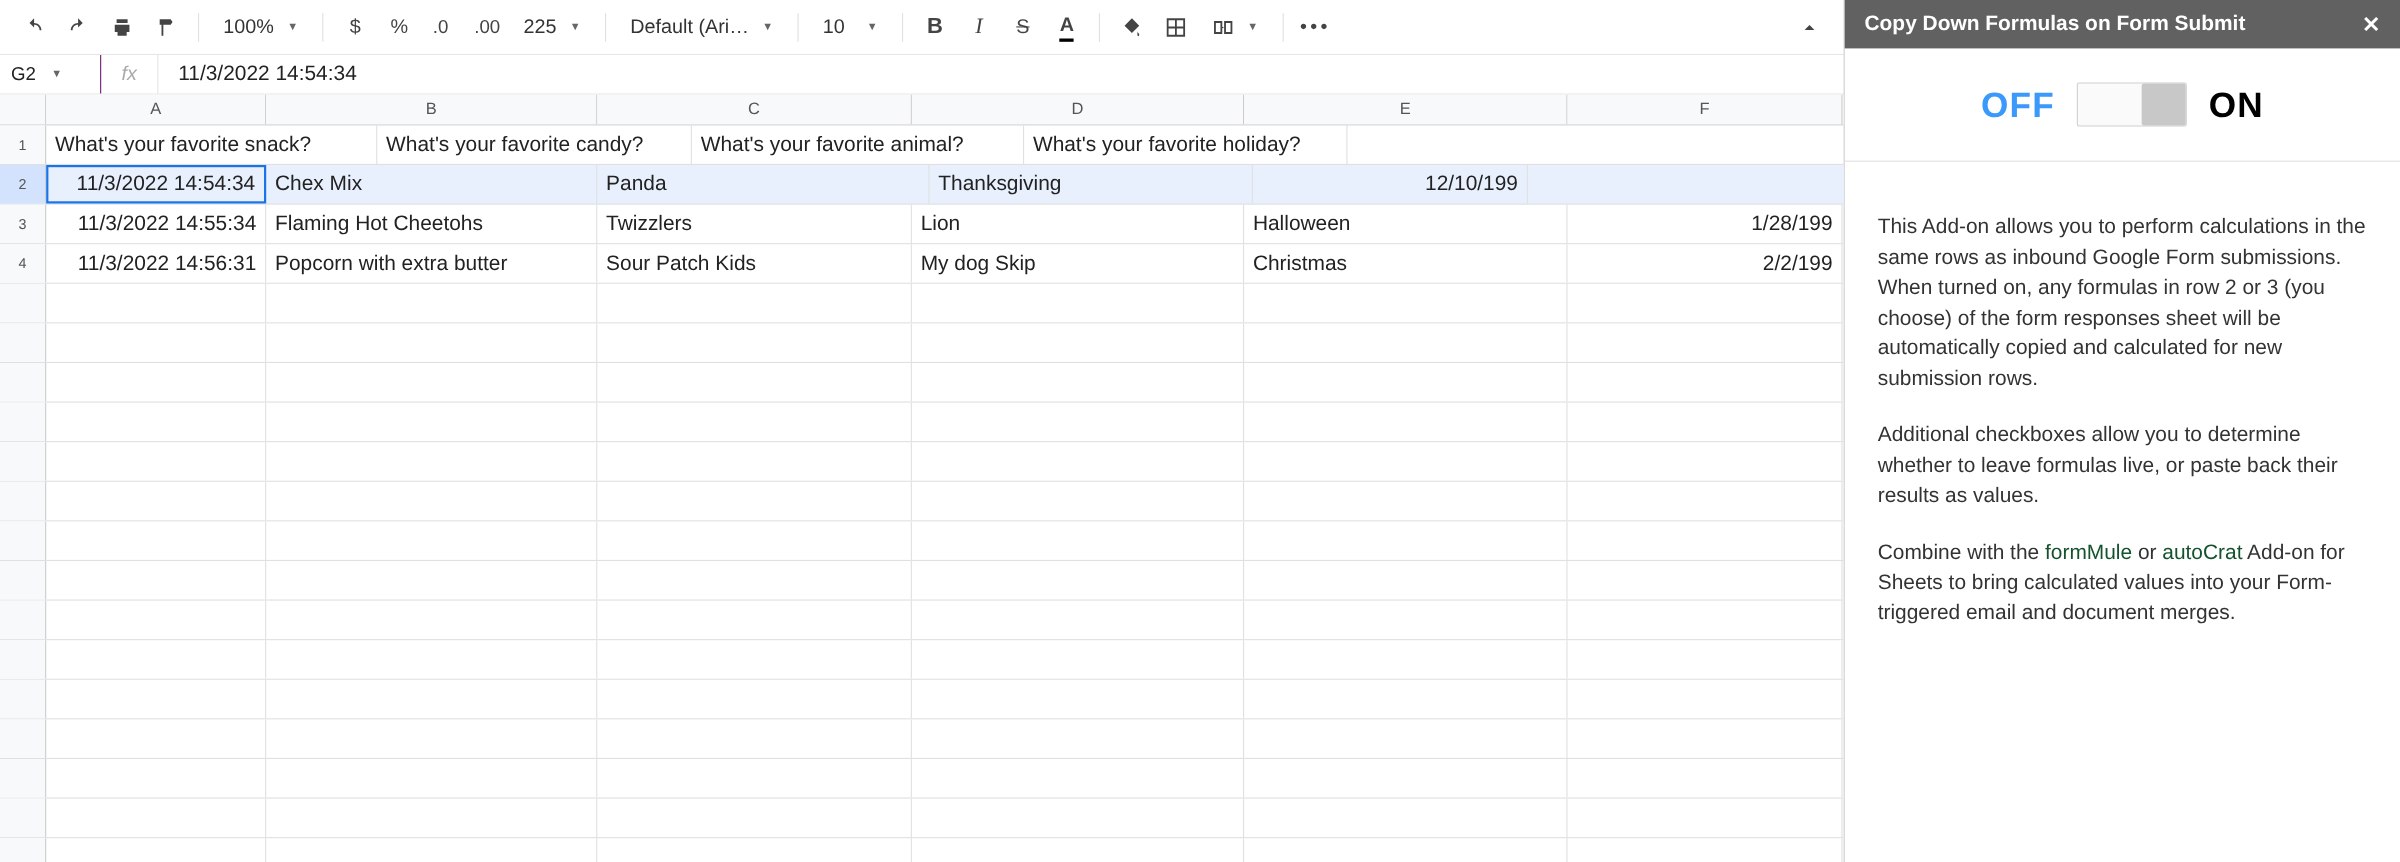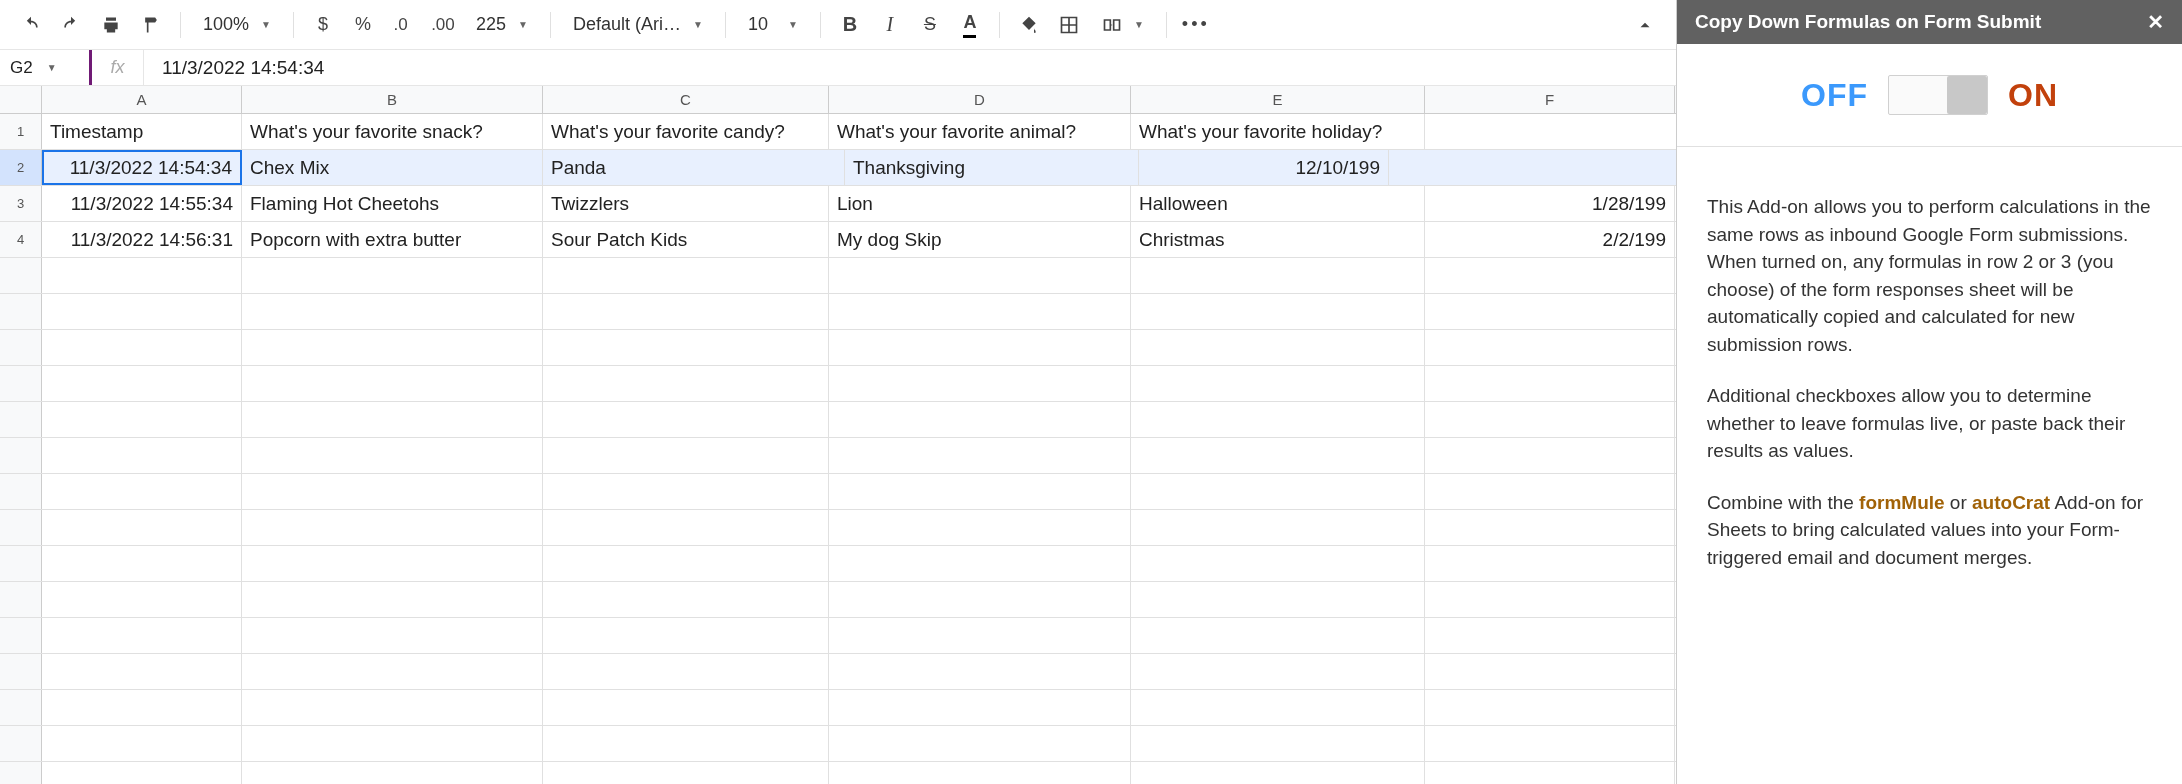--- a/index.html
+++ b/index.html
@@ -14,21 +14,21 @@
   .sep { width:1px; height:26px; background:#e0e0e0; margin:0 6px; }
   .combo { display:flex; align-items:center; gap:8px; padding:0 10px; height:36px; cursor:pointer; border-radius:4px; color:#333; font-size:18px; }
   .caret { font-size:10px; color:#666; margin-left:4px; }
   .txt { font-size:18px; }
   .txt-sm { font-size:17px; color:#444; }
   .text-color-ind { border-bottom:3px solid #000; padding-bottom:2px; font-weight:bold; font-size:18px;}
   .collapse { margin-left:auto; }
 
   
   .formula-bar { display:flex; align-items:center; height:36px; border-bottom:1px solid #e6e6e6; }
-  .name-box { width:92px; border-right:3px solid #701a75; display:flex; align-items:center; padding:0 10px; height:100%; font-size:17px; gap:10px;}
+  .name-box { width:92px; border-right:1px solid #701a75; display:flex; align-items:center; padding:0 10px; height:100%; font-size:17px; gap:10px;}
   .fx { width:52px; display:flex; align-items:center; justify-content:center; height:100%; color:#aaa; font-style:italic; font-size:18px; border-right:1px solid #e6e6e6;}
   .formula-val { padding:0 18px; font-size:19px; }
 
   
   .grid { flex:1; overflow:hidden; position:relative; }
   .col-headers { display:flex; background:#f8f9fa; border-bottom:1px solid #ccc; height:28px; }
   .corner { width:42px; flex-shrink:0; border-right:1px solid #ccc; background:#f8f9fa; }
   .ch { border-right:1px solid #ccc; display:flex; align-items:center; justify-content:center; font-size:15px; color:#555; background:#f8f9fa; }
   .rows { }
   .row { display:flex; height:36px; border-bottom:1px solid #e0e0e0; }
@@ -48,26 +48,26 @@
   .c-D { width:302px; }
   .c-E { width:294px; }
   .c-F { width:250px; }
 
   
   .sb-titlebar { background:#616161; color:#fff; height:44px; display:flex; align-items:center; padding:0 18px; font-size:19px; font-weight:600; }
   .sb-close { margin-left:auto; cursor:pointer; font-size:20px; color:#fff; }
   .sb-toggle-area { height:103px; display:flex; align-items:center; justify-content:center; gap:20px; border-bottom:1px solid #e0e0e0; }
   .sb-toggle-label { font-size:32px; font-weight:600; letter-spacing:1px; }
   .off-label { color:#3b99fc; }
-  .on-label { color:#c2410c; }
+  .on-label { color:#000000; }
   .switch { width:100px; height:40px; background:#fafafa; border:1px solid #d0d0d0; border-radius:2px; position:relative; cursor:pointer; }
   .switch-handle { position:absolute; right:0; top:0; width:40px; height:38px; background:#c8c8c8; border-radius:2px; }
   .sb-body { padding:46px 30px; font-size:19px; line-height:1.45; color:#333; }
   .sb-body p { margin-bottom:24px; }
-  .sb-body a { color:#a16207; text-decoration:none;font-weight:bold; }
+  .sb-body a { color:#14532d; text-decoration:none; }
 </style>
 </head>
 <body>
 
 <div class="main">
   <div class="sheet-area">
 
     <div class="toolbar">
       <div class="tbtn">
           <svg width="20" height="20" viewBox="0 0 24 24">
@@ -170,21 +170,20 @@
         <div class="ch c-A">A</div>
         <div class="ch c-B">B</div>
         <div class="ch c-C">C</div>
         <div class="ch c-D">D</div>
         <div class="ch c-E">E</div>
         <div class="ch c-F">F</div>
       </div>
       <div class="rows" id="rows">
           <div class="row header-row">
             <div class="rh">1</div>
-            <div class="cell c-A">Timestamp</div>
             <div class="cell c-B">What's your favorite snack?</div>
             <div class="cell c-C">What's your favorite candy?</div>
             <div class="cell c-D">What's your favorite animal?</div>
             <div class="cell c-E">What's your favorite holiday?</div>
           </div>
           <div class="row selected">
             <div class="rh">2</div>
             <div class="cell c-A right active">11/3/2022 14:54:34</div>
             <div class="cell c-B">Chex Mix</div>
             <div class="cell c-D">Panda</div>

